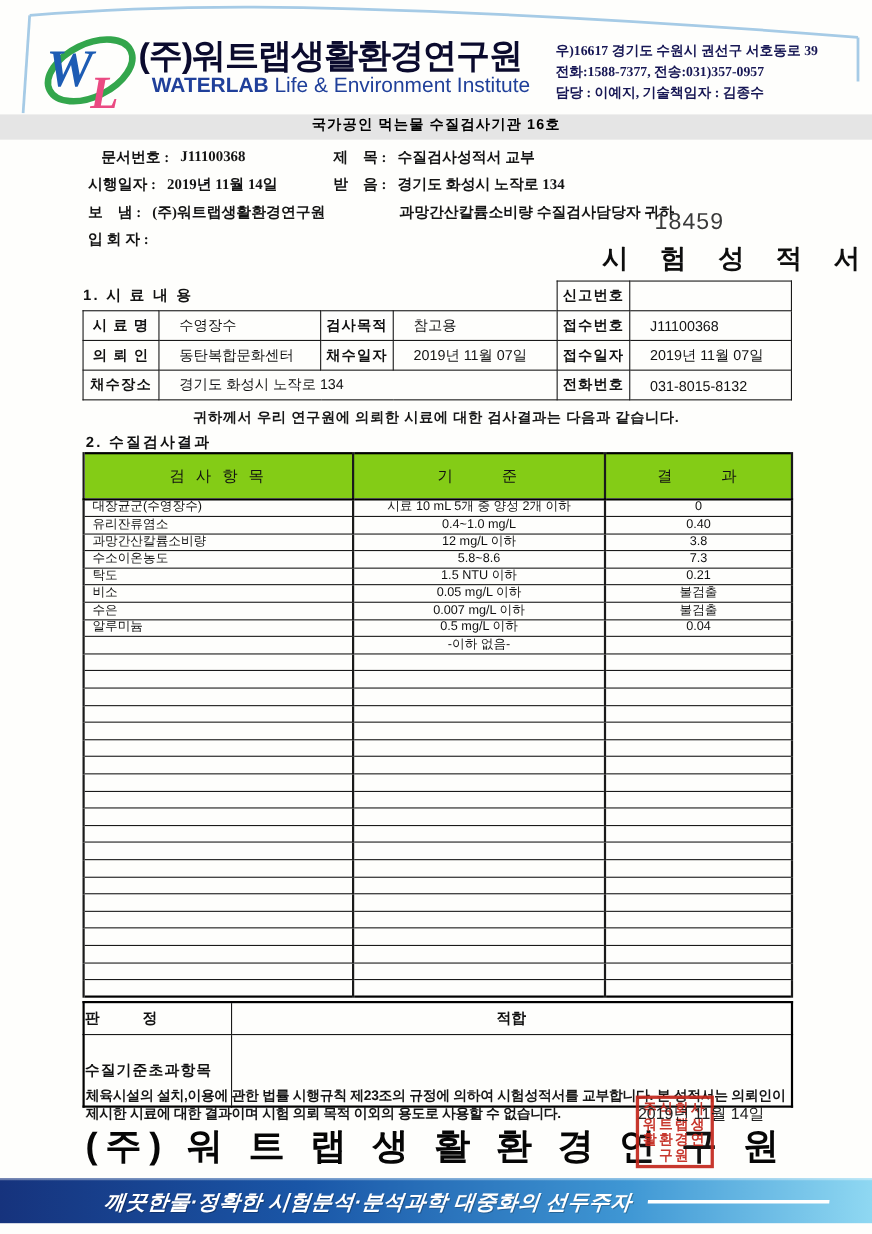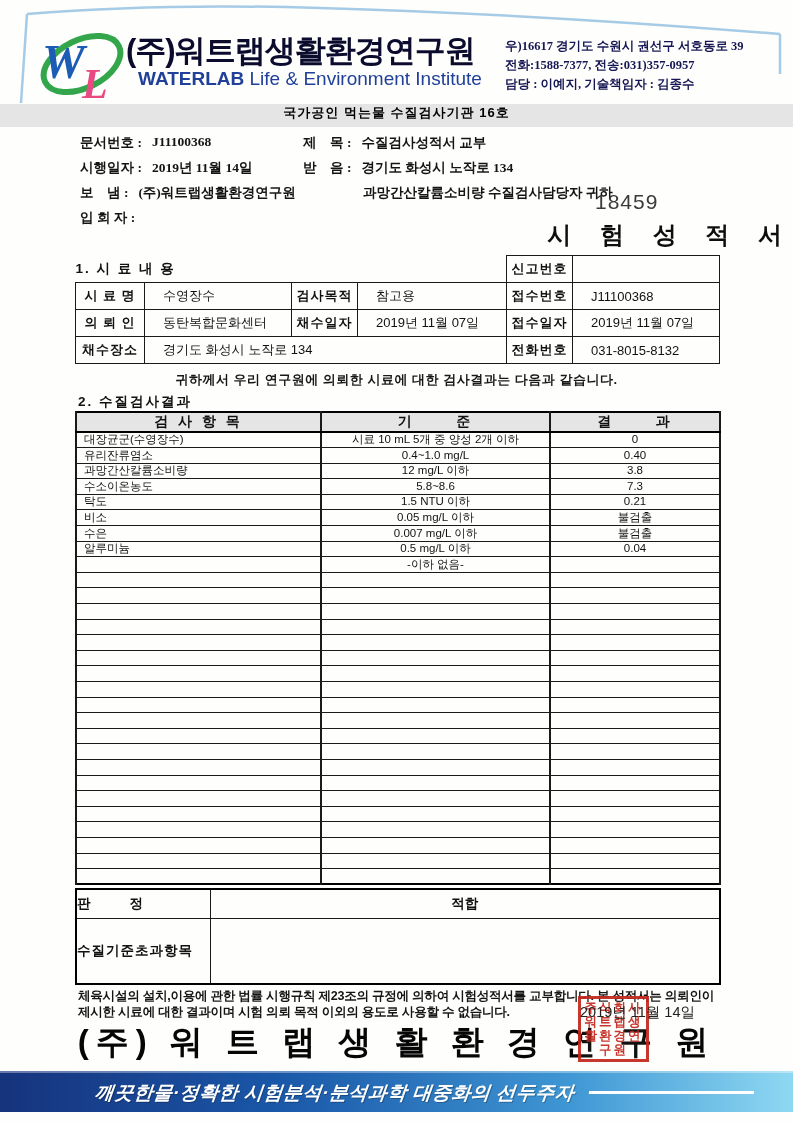--- a/index.html
+++ b/index.html
@@ -38,21 +38,21 @@
   .t1 .noborder .sec-heading { padding-bottom:4px; display:block; }
 
   .note-line { position:absolute; left:0; top:371px; width:100%; text-align:center; font-size:13px; font-weight:bold; color:#181818; letter-spacing:0.5px; }
 
   .sec2-heading { position:absolute; left:78px; top:393px; }
 
   
   .t2-zone { position:absolute; left:75px; top:411px; width:644px; }
   .t2 { border:2.5px solid #000; }
   .t2 td { border-width:1.5px 2px; border-color:#1a1a1a; }
-  .t2 thead td { height:20px; background:#e5e5e5; font-size:14px; font-weight:bold; text-align:center; white-space:pre; border-bottom:2.5px solid #000; letter-spacing:3px; }
+  .t2 thead td { height:42px; background:#84cc16; font-size:14px; font-weight:normal; text-align:center; white-space:pre; border-bottom:2.5px solid #000; letter-spacing:3px; }
   .t2 tbody td { height:15.6px; font-size:11.5px; padding:0 5px; line-height:1; }
   .t2 .c-item { text-align:left; padding-left:7px; }
   .t2 .c-std  { text-align:center; }
   .t2 .c-res  { text-align:center; }
 
   
   .t3 { border:2px solid #000; margin-top:3px; }
   .t3 td { border:1.5px solid #1a1a1a; }
   .t3 .v-label { font-weight:bold; text-align:left; letter-spacing:1px; font-size:13.5px; white-space:pre; }
   .t3 .v-value { text-align:center; font-size:13.5px; font-weight:bold; }
@@ -94,21 +94,21 @@
 
   <div class="contact"><span>우)16617 경기도 수원시 권선구 서호동로 39</span>
 <span>전화:1588-7377, 전송:031)357-0957</span>
 <span>담당 : 이예지, 기술책임자 : 김종수</span></div>
 
   <div class="cert-bar">
     <span>국가공인 먹는물 수질검사기관 16호</span>
   </div>
 
   <div class="docinfo">
-    <div class="di-line" style="left:0; top:0;">
+    <div class="di-line" style="left:12px; top:0;">
       <span class="lbl">문서번호 :</span>
       <span>J11100368</span>
     </div>
     <div class="di-line" style="left:223px; top:0;">
       <span class="lbl">제    목 :</span>
       <span>수질검사성적서 교부</span>
     </div>
     <div class="di-line" style="left:0; top:25px;">
       <span class="lbl">시행일자 :</span>
       <span>2019년 11월 14일</span>

